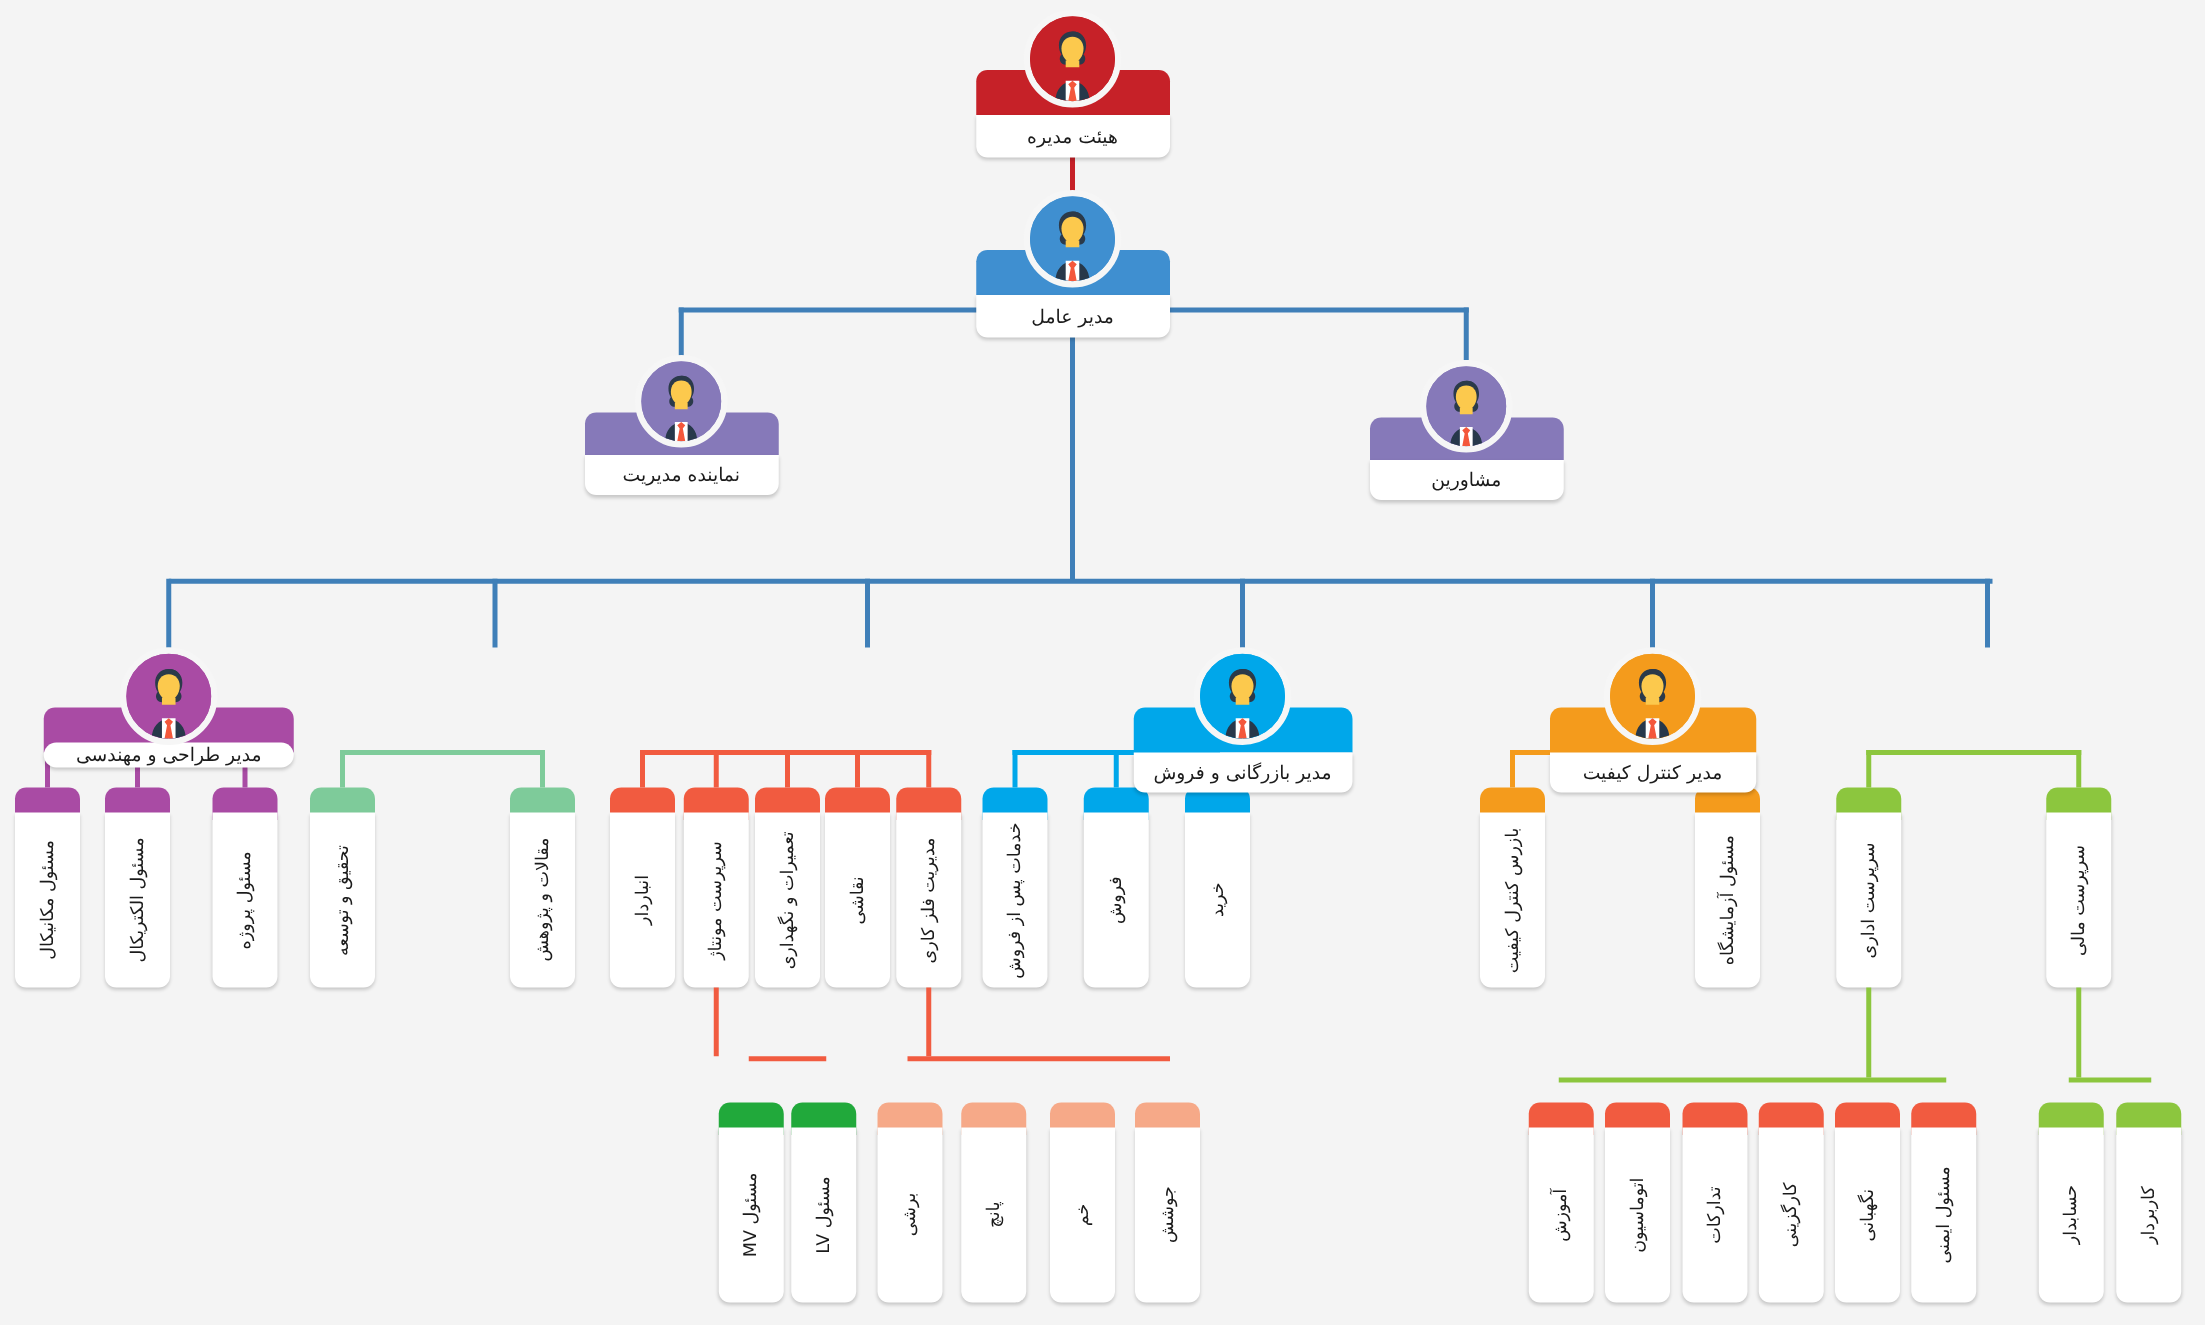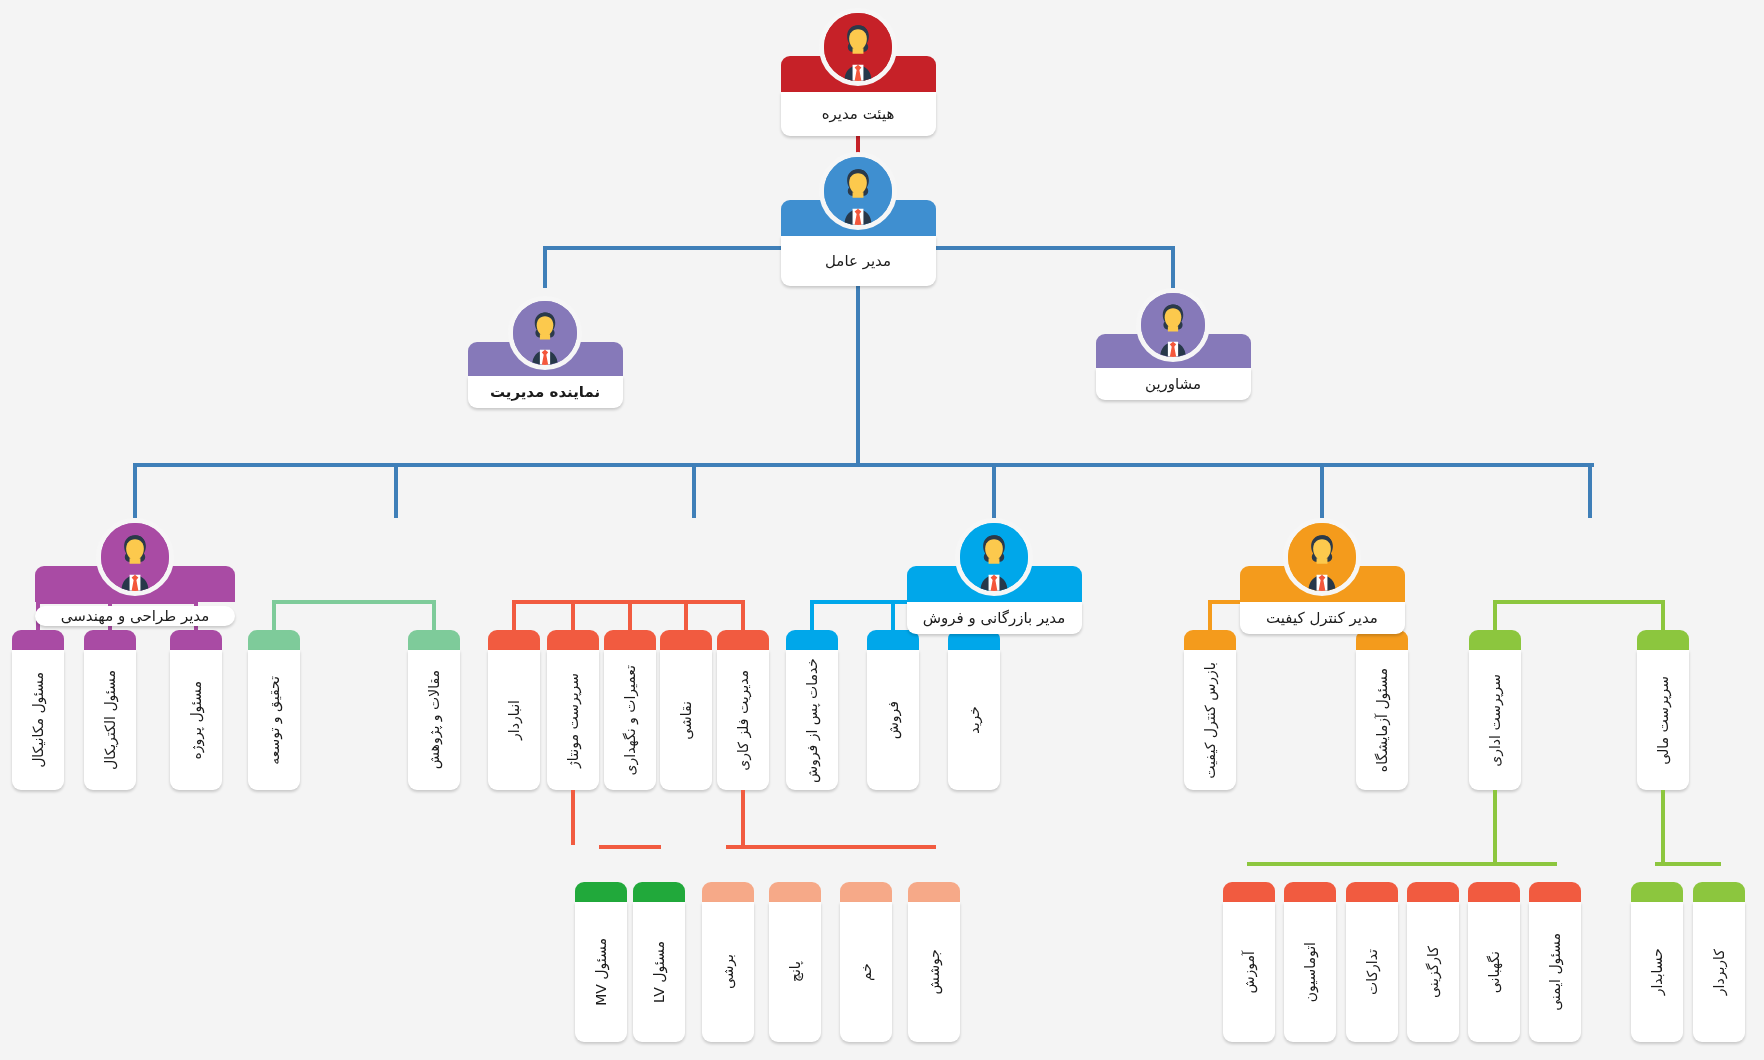--- a/index.html
+++ b/index.html
@@ -64,61 +64,61 @@
     font-size:14px;color:#1b1b1b;white-space:nowrap;
     line-height:1;
   }
 </style>
 </head>
 <body>
 
 <div id="stage">
     <div class="node" style="left: 780.5px; top: 8px; width: 155px; height: 112px;">
       <div class="cardTop" style="top: 48.36px; height: 35.64px; background: rgb(198, 33, 40);"></div>
-      <div class="cardBody" style="top: 84px; height: 44px;">
+      <div class="cardBody" style="top: 84px; height: 34px;">
         <span>هیئت مدیره</span>
       </div>
       <div class="avatar" style="top: 0px; width: 78px; height: 78px; background: rgb(198, 33, 40);">
         <svg viewBox="0 0 100 100" preserveAspectRatio="xMidYMid slice">
 <rect width="100" height="100" fill="#c62128"></rect>
 <path d="M50 18c-10 0-16 7-16 16 0 4 1 8 3 11 -1 1 -2 3 -2 5 0 4 3 7 7 7h16c4 0 7-3 7-7 0-2-1-4-2-5 2-3 3-7 3-11 0-9-6-16-16-16z" fill="#2b3a4a"></path>
 <path d="M50 24c-8 0-13 6-13 14 0 9 6 17 13 17s13-8 13-17c0-8-5-14-13-14z" fill="#fcc94d"></path>
 <path d="M38 30c3-6 9-9 15-8 6 1 10 5 11 10 1-8-5-14-13-14-7 0-12 4-13 12z" fill="#2b3a4a"></path>
 <path d="M42 52h16v8H42z" fill="#fcc94d"></path>
 <path d="M30 100c0-14 8-22 20-24l0 6 -4 4 4 16h-20z" fill="#27384a"></path>
 <path d="M70 100c0-14-8-22-20-24l0 6 4 4 -4 16h20z" fill="#27384a"></path>
 <path d="M42 76h16v24H42z" fill="#ffffff"></path>
 <path d="M50 76l-5 4 3 4 -3 16h10l-3-16 3-4z" fill="#f4573b"></path>
 </svg>
       </div>
     </div>
     <div class="conn" style="left: 856px; top: 120px; width: 4px; height: 42px; background: rgb(198, 33, 40);"></div>
     <div class="node" style="left: 780.5px; top: 152px; width: 155px; height: 112px;">
       <div class="cardTop" style="top: 48.36px; height: 35.64px; background: rgb(63, 143, 208);"></div>
-      <div class="cardBody" style="top: 84px; height: 50px;">
+      <div class="cardBody" style="top: 84px; height: 34px;">
         <span>مدیر عامل</span>
       </div>
       <div class="avatar" style="top: 0px; width: 78px; height: 78px; background: rgb(63, 143, 208);">
         <svg viewBox="0 0 100 100" preserveAspectRatio="xMidYMid slice">
 <rect width="100" height="100" fill="#3f8fd0"></rect>
 <path d="M50 18c-10 0-16 7-16 16 0 4 1 8 3 11 -1 1 -2 3 -2 5 0 4 3 7 7 7h16c4 0 7-3 7-7 0-2-1-4-2-5 2-3 3-7 3-11 0-9-6-16-16-16z" fill="#2b3a4a"></path>
 <path d="M50 24c-8 0-13 6-13 14 0 9 6 17 13 17s13-8 13-17c0-8-5-14-13-14z" fill="#fcc94d"></path>
 <path d="M38 30c3-6 9-9 15-8 6 1 10 5 11 10 1-8-5-14-13-14-7 0-12 4-13 12z" fill="#2b3a4a"></path>
 <path d="M42 52h16v8H42z" fill="#fcc94d"></path>
 <path d="M30 100c0-14 8-22 20-24l0 6 -4 4 4 16h-20z" fill="#27384a"></path>
 <path d="M70 100c0-14-8-22-20-24l0 6 4 4 -4 16h20z" fill="#27384a"></path>
 <path d="M42 76h16v24H42z" fill="#ffffff"></path>
 <path d="M50 76l-5 4 3 4 -3 16h10l-3-16 3-4z" fill="#f4573b"></path>
 </svg>
       </div>
     </div>
     <div class="conn" style="left: 543px; top: 246px; width: 632px; height: 4px; background: rgb(63, 127, 184);"></div>
     <div class="conn" style="left: 543px; top: 246px; width: 4px; height: 42px; background: rgb(63, 127, 184);"></div>
     <div class="conn" style="left: 1171px; top: 246px; width: 4px; height: 42px; background: rgb(63, 127, 184);"></div>
-    <div class="node" style="left: 467.5px; top: 296px; width: 155px; height: 106px; font-weight: bold;">
+    <div class="node" style="left: 467.5px; top: 284px; width: 155px; height: 106px;">
       <div class="cardTop" style="top: 45.88px; height: 34.12px; background: rgb(134, 121, 185);"></div>
       <div class="cardBody" style="top: 80px; height: 32px;">
         <span>نماینده مدیریت</span>
       </div>
       <div class="avatar" style="top: 0px; width: 74px; height: 74px; background: rgb(134, 121, 185);">
         <svg viewBox="0 0 100 100" preserveAspectRatio="xMidYMid slice">
 <rect width="100" height="100" fill="#8679b9"></rect>
 <path d="M50 18c-10 0-16 7-16 16 0 4 1 8 3 11 -1 1 -2 3 -2 5 0 4 3 7 7 7h16c4 0 7-3 7-7 0-2-1-4-2-5 2-3 3-7 3-11 0-9-6-16-16-16z" fill="#2b3a4a"></path>
 <path d="M50 24c-8 0-13 6-13 14 0 9 6 17 13 17s13-8 13-17c0-8-5-14-13-14z" fill="#fcc94d"></path>
 <path d="M38 30c3-6 9-9 15-8 6 1 10 5 11 10 1-8-5-14-13-14-7 0-12 4-13 12z" fill="#2b3a4a"></path>
@@ -152,21 +152,21 @@
     <div class="conn" style="left: 856px; top: 260px; width: 4px; height: 205px; background: rgb(63, 127, 184);"></div>
     <div class="conn" style="left: 135px; top: 463px; width: 1459px; height: 4px; background: rgb(63, 127, 184);"></div>
     <div class="conn" style="left: 133px; top: 463px; width: 4px; height: 55px; background: rgb(63, 127, 184);"></div>
     <div class="conn" style="left: 394px; top: 463px; width: 4px; height: 55px; background: rgb(63, 127, 184);"></div>
     <div class="conn" style="left: 692px; top: 463px; width: 4px; height: 55px; background: rgb(63, 127, 184);"></div>
     <div class="conn" style="left: 992px; top: 463px; width: 4px; height: 55px; background: rgb(63, 127, 184);"></div>
     <div class="conn" style="left: 1320px; top: 463px; width: 4px; height: 55px; background: rgb(63, 127, 184);"></div>
     <div class="conn" style="left: 1588px; top: 463px; width: 4px; height: 55px; background: rgb(63, 127, 184);"></div>
     <div class="node" style="left: 35px; top: 518px; width: 200px; height: 110px;">
       <div class="cardTop" style="top: 48.36px; height: 35.64px; background: rgb(169, 75, 164);"></div>
-      <div class="cardBody" style="top: 88px; height: 20px; border-radius: 16px;">
+      <div class="cardBody" style="top: 76px; height: 20px; border-radius: 16px;">
         <span>مدیر طراحی و مهندسی</span>
       </div>
       <div class="avatar" style="top: 0px; width: 78px; height: 78px; background: rgb(169, 75, 164);">
         <svg viewBox="0 0 100 100" preserveAspectRatio="xMidYMid slice">
 <rect width="100" height="100" fill="#a94ba4"></rect>
 <path d="M50 18c-10 0-16 7-16 16 0 4 1 8 3 11 -1 1 -2 3 -2 5 0 4 3 7 7 7h16c4 0 7-3 7-7 0-2-1-4-2-5 2-3 3-7 3-11 0-9-6-16-16-16z" fill="#2b3a4a"></path>
 <path d="M50 24c-8 0-13 6-13 14 0 9 6 17 13 17s13-8 13-17c0-8-5-14-13-14z" fill="#fcc94d"></path>
 <path d="M38 30c3-6 9-9 15-8 6 1 10 5 11 10 1-8-5-14-13-14-7 0-12 4-13 12z" fill="#2b3a4a"></path>
 <path d="M42 52h16v8H42z" fill="#fcc94d"></path>
 <path d="M30 100c0-14 8-22 20-24l0 6 -4 4 4 16h-20z" fill="#27384a"></path>

